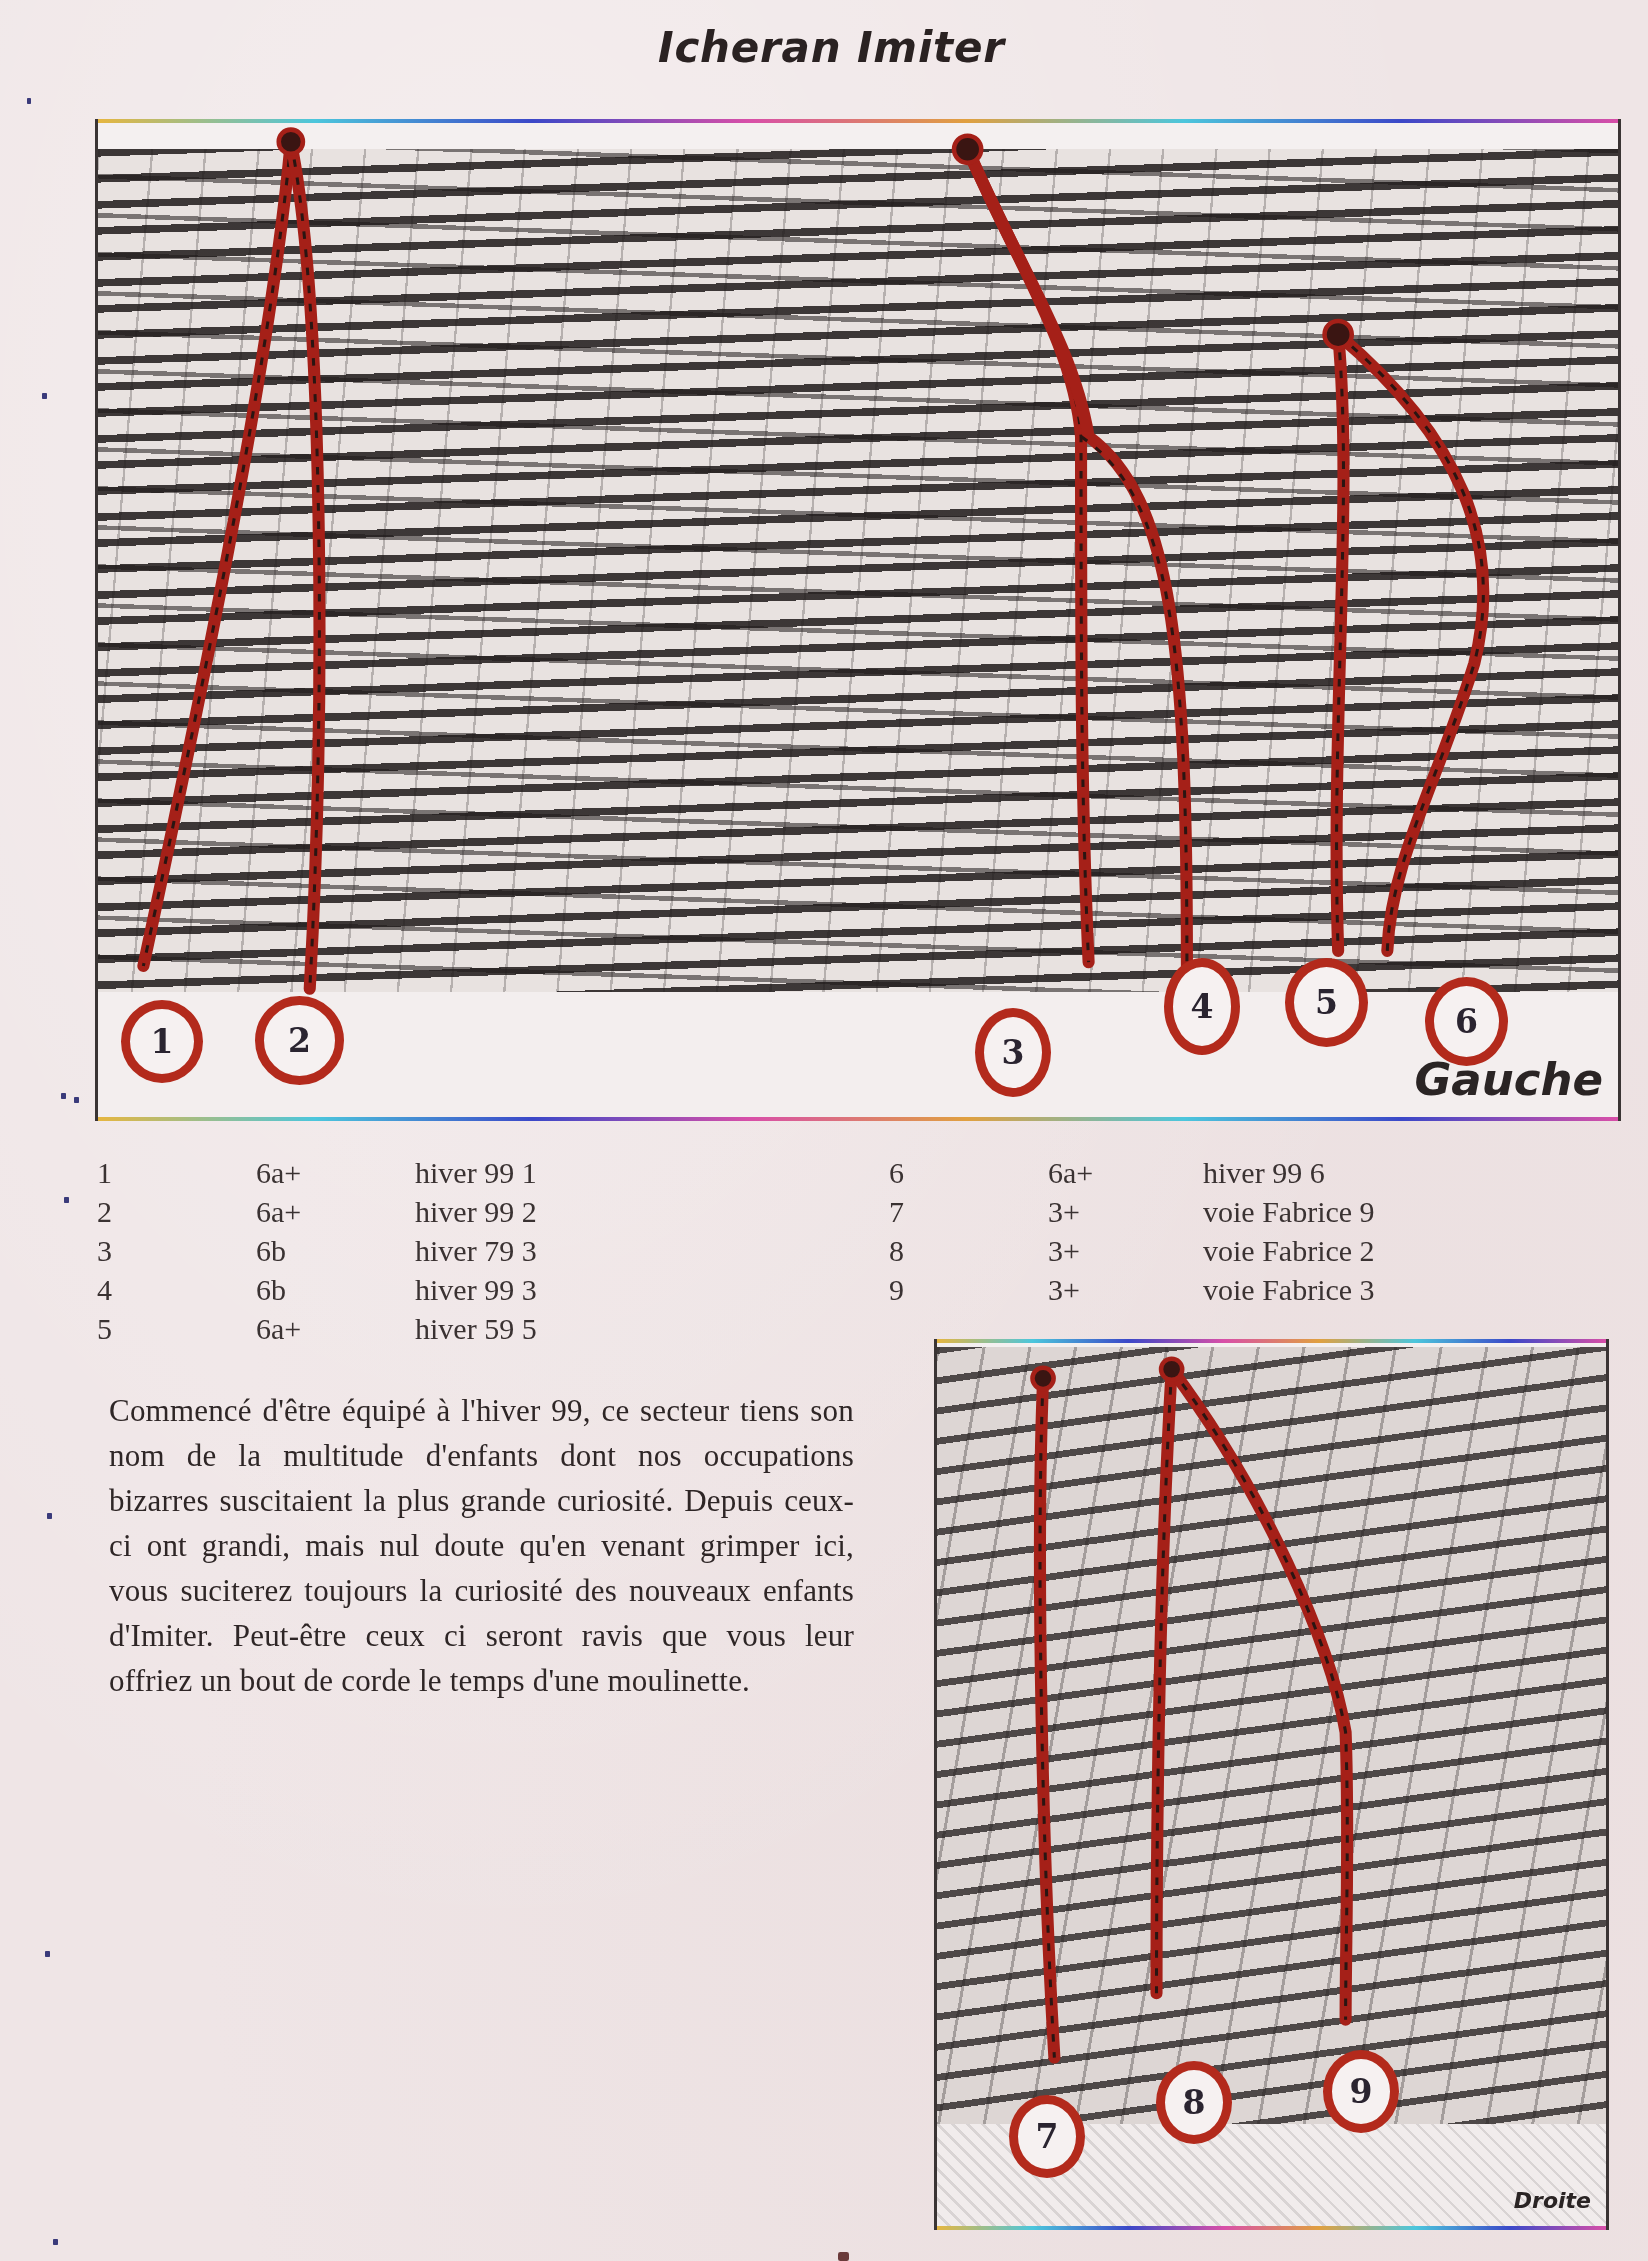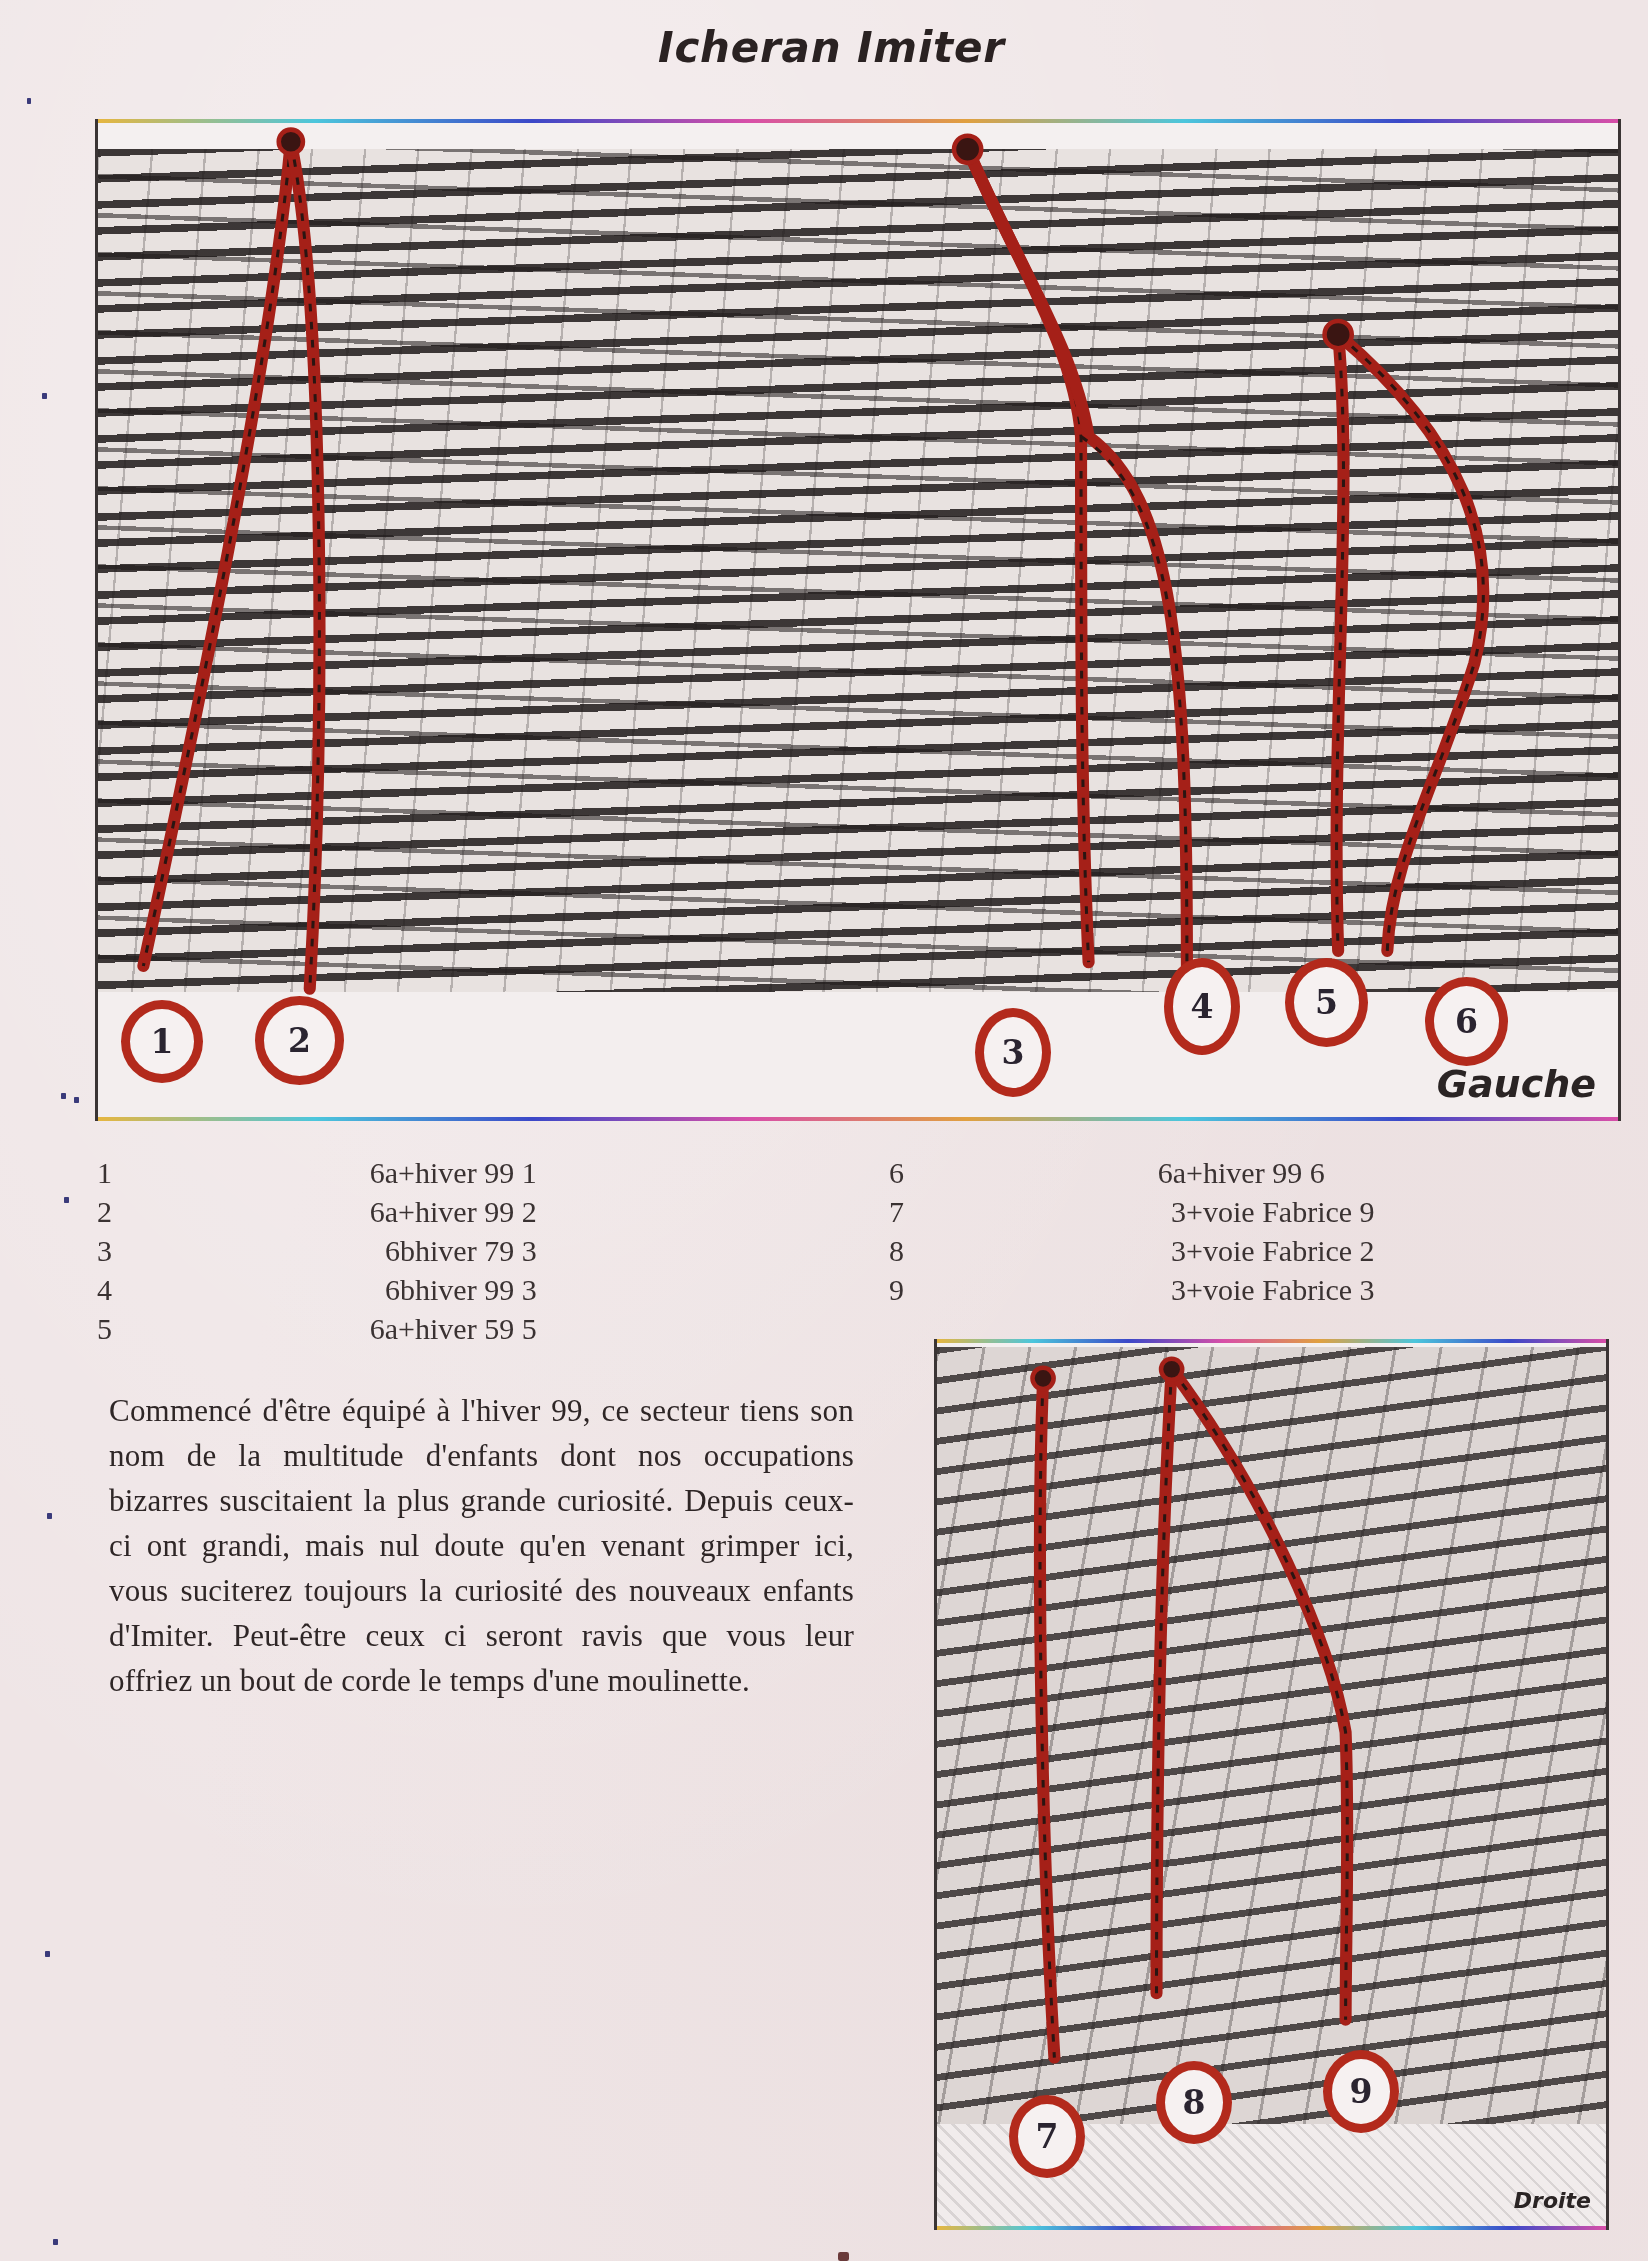--- a/index.html
+++ b/index.html
@@ -78,33 +78,33 @@
     display: flex; align-items: center; justify-content: center;
     font-family: "DejaVu Serif", serif; font-weight: bold;
     font-size: 33px; color: #2a2430;
   }
   .sector-label {
     position: absolute;
     font-family: "DejaVu Sans", sans-serif;
     font-style: italic; font-weight: bold;
     color: #2a2424;
   }
-  .photo-left .sector-label { right: 22px; bottom: 15px; font-size: 38px; }
+  .photo-left .sector-label { right: 15px; bottom: 15px; font-size: 45px; }
   .photo-right .sector-label { right: 15px; bottom: 16.6px; font-size: 22px; }
 
   
   .routes-table {
     position: absolute;
     font-family: "Liberation Serif", serif;
     font-size: 30px; line-height: 39px;
     color: #3a3232;
   }
   .routes-table .row { display: flex; height: 39px; }
   .routes-table .num { width: 159px; }
-  .routes-table .grade { width: 159px; text-align: right; }
+  .routes-table .grade { width: 159px; }
   .routes-table .name { white-space: nowrap; }
   .table-left { left: 97px; top: 1153px; }
   .table-right { left: 889px; top: 1153px; }
   .table-right .num { width: 159px; }
   .table-right .grade { width: 155px; }
 
   .body-text {
     position: absolute; left: 109px; top: 1388px; width: 745px;
     font-family: "Liberation Serif", serif;
     font-size: 31px; line-height: 45px;

